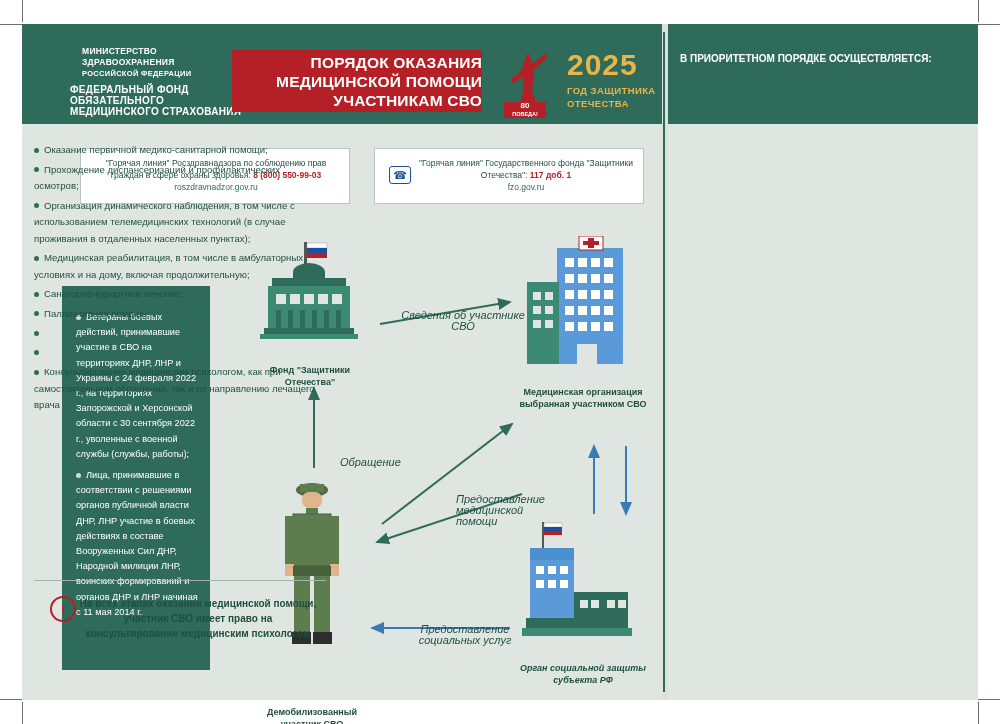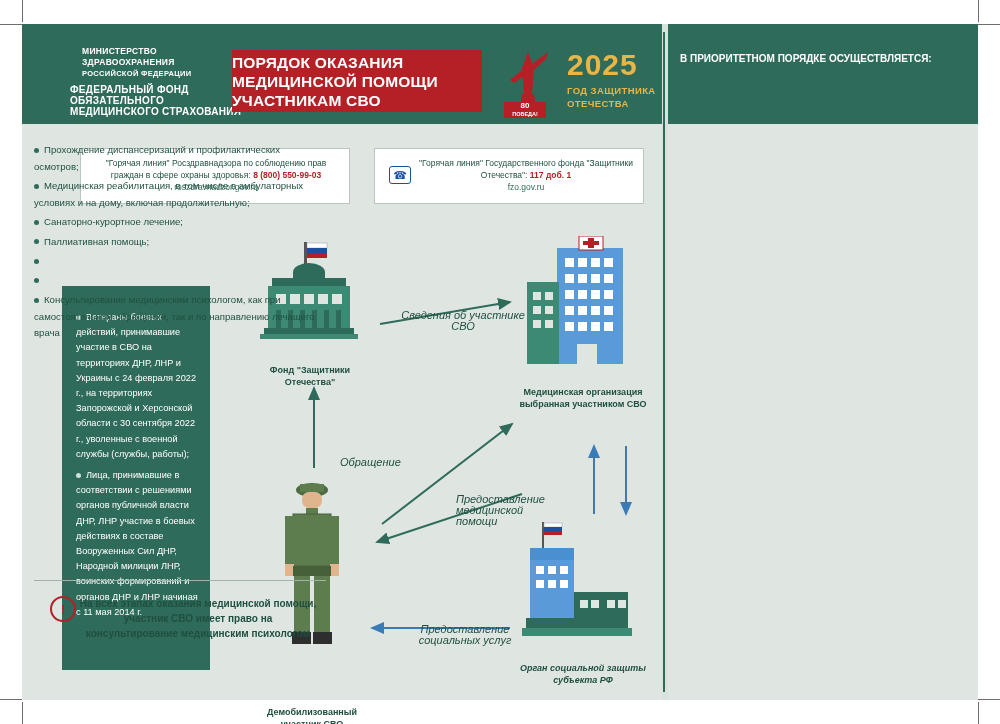--- a/index.html
+++ b/index.html
@@ -15,21 +15,21 @@
   .divider{position:absolute;left:641px;top:8px;width:2px;height:660px;background:#2f6b5a;}
 
   
   .header{position:absolute;left:0;top:0;width:640px;height:100px;background:#2f6b5a;}
   .header-right{position:absolute;left:646px;top:0;width:310px;height:100px;background:#2f6b5a;}
   .min-block{position:absolute;left:60px;top:22px;color:#ffffff;font-size:8.5px;font-weight:bold;line-height:11px;letter-spacing:.3px;}
   .min-block .sub{font-weight:bold;font-size:7.5px;}
   .min-block2{position:absolute;left:48px;top:60px;color:#ffffff;font-size:10px;font-weight:bold;line-height:11px;letter-spacing:.3px;}
 
   .title-box{position:absolute;left:210px;top:26px;width:250px;height:62px;background:#b42025;display:flex;align-items:center;justify-content:center;}
-  .title-box .t{color:#fff;font-size:15.5px;font-weight:bold;text-align:left;line-height:19px;letter-spacing:.2px;}
+  .title-box .t{color:#fff;font-size:15.5px;font-weight:bold;text-align:right;line-height:19px;letter-spacing:.2px;}
 
   .mamaev{position:absolute;left:482px;top:26px;width:48px;height:66px;}
   .m80{position:absolute;left:482px;top:78px;width:42px;height:16px;background:#b42025;color:#fff;font-size:8px;font-weight:bold;display:flex;align-items:center;justify-content:center;flex-direction:column;line-height:8px;}
   .year2025{position:absolute;left:545px;top:24px;color:#e8b646;font-size:30px;font-weight:bold;letter-spacing:1px;}
   .year-sub{position:absolute;left:545px;top:60px;color:#e8b646;font-size:9.5px;font-weight:bold;line-height:13px;letter-spacing:.4px;}
 
   .prio{position:absolute;left:12px;top:28px;width:286px;color:#fff;font-size:10px;font-weight:bold;line-height:14px;}
 
   
   .hot{position:absolute;background:#ffffff;border:1px solid #b9c6bf;}
@@ -281,21 +281,23 @@
     <line x1="572" y1="490" x2="572" y2="422" stroke="#3a7ab5" stroke-width="2" marker-end="url(#ahb)"></line>
     <line x1="604" y1="422" x2="604" y2="490" stroke="#3a7ab5" stroke-width="2" marker-end="url(#ahb)"></line>
   </svg>
 
   <div class="arrlbl" style="left:376px;top:286px;width:130px;text-align:center;">Сведения об участнике СВО</div>
   <div class="arrlbl" style="left:318px;top:433px;width:90px;">Обращение</div>
   <div class="arrlbl" style="left:434px;top:470px;width:100px;">Предоставление медицинской помощи</div>
   <div class="arrlbl" style="left:388px;top:600px;width:110px;text-align:center;">Предоставление социальных услуг</div>
 
   <div class="rlist">
+    <p><span class="rb"></span><span>Оказание первичной медико-санитарной помощи;</span></p>
     <p><span class="rb"></span><span>Прохождение диспансеризаций и профилактических осмотров;</span></p>
+    <p><span class="rb"></span><span>Организация динамического наблюдения, в том числе с использованием телемедицинских технологий (в случае проживания в отдаленных населенных пунктах);</span></p>
     <p><span class="rb"></span><span>Медицинская реабилитация, в том числе в амбулаторных условиях и на дому, включая продолжительную;</span></p>
     <p><span class="rb"></span><span>Санаторно-курортное лечение;</span></p>
     <p><span class="rb"></span><span>Паллиативная помощь;</span></p>
     <p><span class="rb"></span></p>
     <p><span class="rb"></span></p>
     <p><span class="rb"></span><span>Консультирование медицинским психологом, как при самостоятельном обращении, так и по направлению лечащего врача</span></p>
   </div>
 
   <div class="rsep"></div>
   <div class="rnote-ico">!</div>

